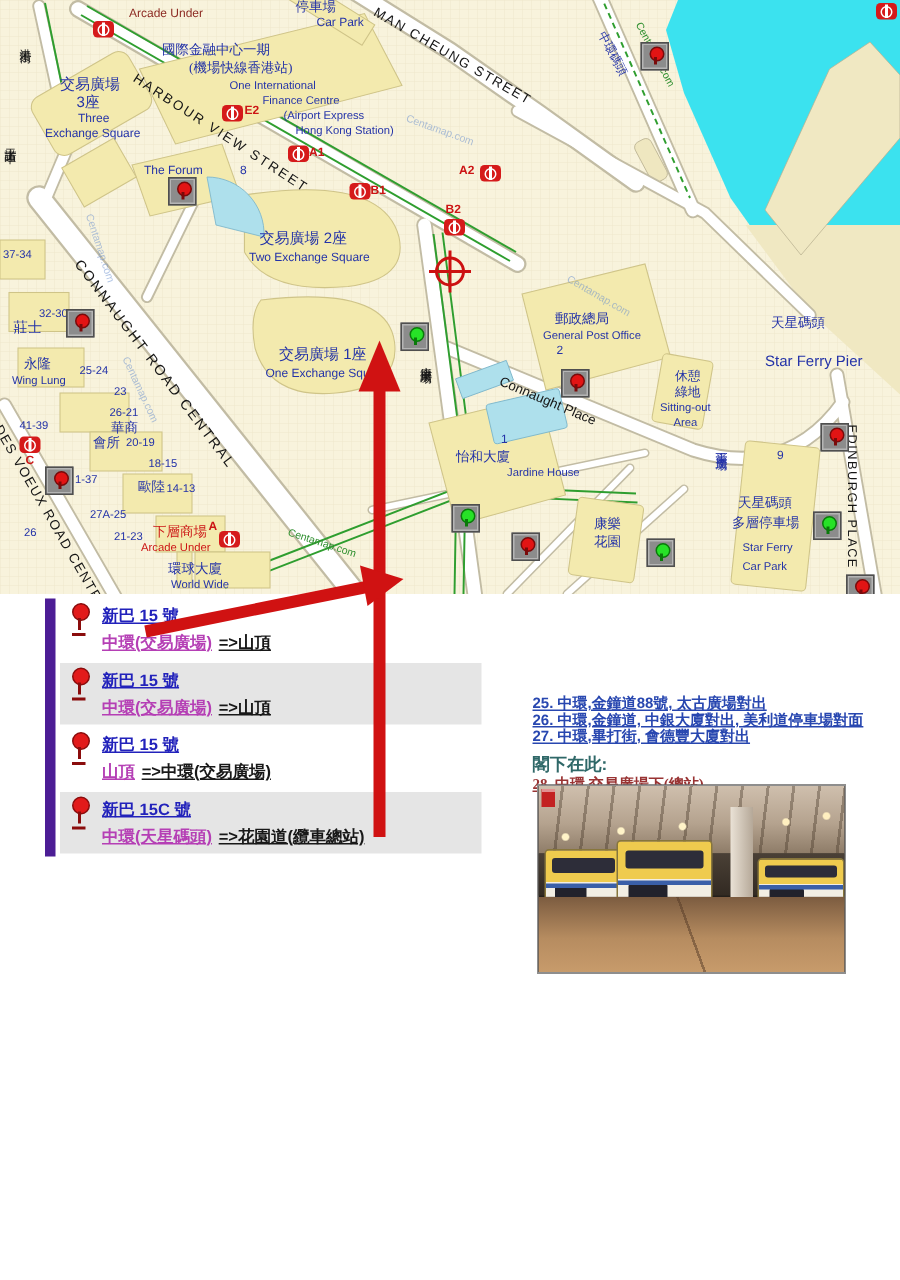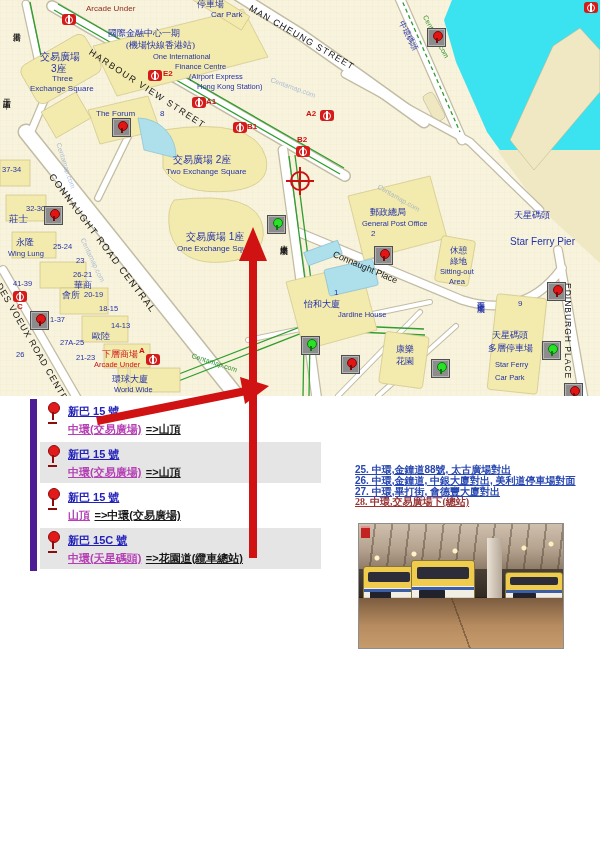--- a/index.html
+++ b/index.html
@@ -241,21 +241,21 @@
         <span class="mlabel" style="left: 13px; top: 280px; font-size: 7.5px; color: rgb(36, 51, 168);">41-39</span>
         <span class="mlabel" style="left: 84px; top: 291px; font-size: 7.5px; color: rgb(36, 51, 168);">20-19</span>
         <span class="mlabel" style="left: 99px; top: 305px; font-size: 7.5px; color: rgb(36, 51, 168);">18-15</span>
         <span class="mlabel" style="left: 111px; top: 322px; font-size: 7.5px; color: rgb(36, 51, 168);">14-13</span>
         <span class="mlabel" style="left: 60px; top: 339px; font-size: 7.5px; color: rgb(36, 51, 168);">27A-25</span>
         <span class="mlabel" style="left: 76px; top: 354px; font-size: 7.5px; color: rgb(36, 51, 168);">21-23</span>
         <span class="mlabel" style="left: 16px; top: 351px; font-size: 7.5px; color: rgb(36, 51, 168);">26</span>
         <span class="mlabel" style="left: 50px; top: 316px; font-size: 7.5px; color: rgb(36, 51, 168);">1-37</span>
         <span class="mlabel" style="left: 74px; top: 281px; font-size: 9px; color: rgb(36, 51, 168);">華商</span>
         <span class="mlabel" style="left: 62px; top: 291px; font-size: 9px; color: rgb(36, 51, 168);">會所</span>
-        <span class="mlabel" style="left: 92px; top: 332px; font-size: 9px; color: rgb(36, 51, 168); text-align: right;">歐陸</span>
+        <span class="mlabel" style="left: 92px; top: 320px; font-size: 9px; color: rgb(36, 51, 168); text-align: right;">歐陸</span>
         <span class="mlabel" style="left: 102px; top: 350px; font-size: 9px; color: rgb(204, 20, 20);">下層商場</span>
         <span class="mlabel" style="left: 94px; top: 361px; font-size: 7.5px; color: rgb(204, 20, 20);">Arcade Under</span>
         <span class="mlabel" style="left: 112px; top: 375px; font-size: 9px; color: rgb(36, 51, 168);">環球大廈</span>
         <span class="mlabel" style="left: 114px; top: 386px; font-size: 7.5px; color: rgb(36, 51, 168);">World Wide</span>
         <span class="mlabel" style="left: 163px; top: 70px; font-size: 8px; color: rgb(204, 20, 20); font-weight: bold;">E2</span>
         <span class="mlabel" style="left: 206px; top: 98px; font-size: 8px; color: rgb(204, 20, 20); font-weight: bold;">A1</span>
         <span class="mlabel" style="left: 247px; top: 123px; font-size: 8px; color: rgb(204, 20, 20); font-weight: bold;">B1</span>
         <span class="mlabel" style="left: 306px; top: 110px; font-size: 8px; color: rgb(204, 20, 20); font-weight: bold;">A2</span>
         <span class="mlabel" style="left: 297px; top: 136px; font-size: 8px; color: rgb(204, 20, 20); font-weight: bold;">B2</span>
         <span class="mlabel" style="left: 17px; top: 303px; font-size: 8px; color: rgb(204, 20, 20); font-weight: bold;">C</span>
@@ -387,20 +387,21 @@
     </span>
   </div>
     </div>
 
   <div class="nearby">
     <div id="nearby-links">
         <a href="#">25. 中環,金鐘道88號, 太古廣場對出</a>
         <a href="#">26. 中環,金鐘道, 中銀大廈對出, 美利道停車場對面</a>
         <a href="#">27. 中環,畢打街, 會德豐大廈對出</a>
       </div>
+    <div class="you-here">閣下在此:</div>
     <a href="#" class="current">28. 中環,交易廣場下(總站)</a>
   </div>
 
   <div class="photo">
     <div class="ph-ceiling"></div>
     <div class="ph-beams"></div>
     <div class="ph-lights"></div>
     <div class="ph-back"></div>
     <div class="bus" style="left:4px;top:42px;width:50px;height:40px;">
       <div class="win"></div>

